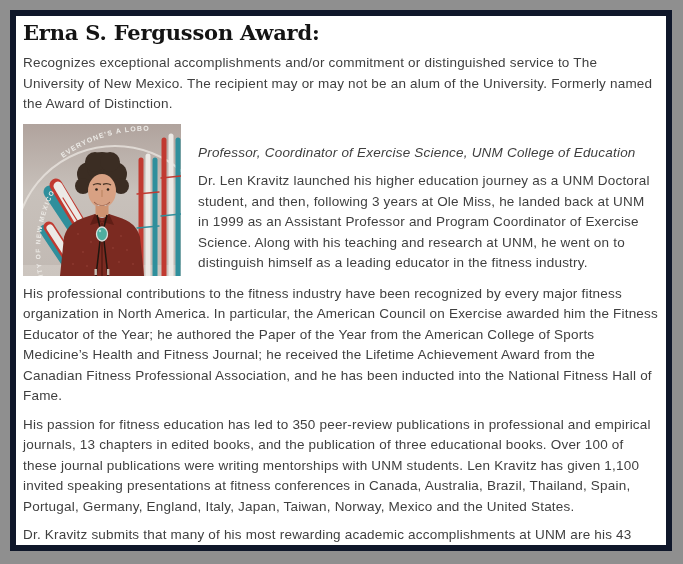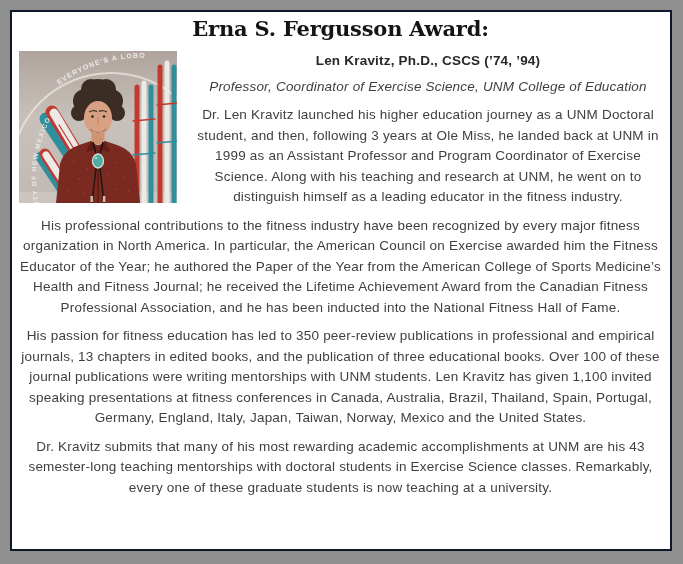--- a/index.html
+++ b/index.html
@@ -9,28 +9,27 @@
     position: relative;
     overflow: hidden;
     font-family: "Liberation Sans", sans-serif;
   }
   .sheet {
     position: absolute;
     left: 10px; top: 10px;
     width: 662px; height: 541px;
     box-sizing: border-box;
     background: #ffffff;
-    border: 2px solid #0f172a;
+    border: 6px solid #0f172a;
     padding: 4px 8px 0 7px;
     overflow: hidden;
     color: #3f3f3f;
     font-size: 13.5px;
     line-height: 20.5px;
     letter-spacing: 0.2px;
-    text-align: center;
   }
   h1.page-title {
     margin: 0;
     font-family: "DejaVu Serif", serif;
     font-weight: bold;
     font-size: 21px;
     line-height: 26px;
     letter-spacing: -0.2px;
     color: #141414;
   }
@@ -50,31 +49,32 @@
     margin-left: 17px;
     min-width: 0;
   }
   .profile-name {
     margin: 0;
     font-weight: bold;
     color: #282828;
   }
   .profile-role {
     font-style: italic;
-    margin-top: 5px;
+    margin-top: 19px;
   }
   .profile-bio { }
 </style>
 </head>
 <body>
 
 <div class="sheet">
 
   <h1 class="page-title">Erna S. Fergusson Award:</h1>
 
+  <p class="intro">Recognizes exceptional accomplishments and/or commitment or distinguished service to The University of New Mexico. The recipient may or may not be an alum of the University. Formerly named the Award of Distinction.</p>
 
   <div class="profile-row">
 
     <div class="photo-wrap">
       <svg viewBox="0 0 158 152" width="158" height="152">
         <defs>
           <linearGradient id="wallGrad" x1="0" y1="0" x2="0" y2="1">
             <stop offset="0" stop-color="#b0a39d"></stop>
             <stop offset="0.45" stop-color="#c8c1bb"></stop>
             <stop offset="1" stop-color="#c1b9b3"></stop>
@@ -169,21 +169,20 @@
             <ellipse cx="79" cy="110" rx="5.5" ry="7" stroke="#d9dfdb" stroke-width="1.3" fill="#4fae9f"></ellipse>
             <circle cx="77" cy="107" r="1.2" fill="#bfe6de" opacity="0.8"></circle>
             <rect x="71.5" y="145" width="2.4" height="6" fill="#cac2b8"></rect>
             <rect x="84" y="145" width="2.4" height="6" fill="#cac2b8"></rect>
           </g>
         </g>
       </svg>
     </div>
 
     <div class="profile-text">
-      <p class="profile-name">Len Kravitz, Ph.D., CSCS (’74, ’94)</p>
       <p class="profile-role">Professor, Coordinator of Exercise Science, UNM College of Education</p>
       <p class="profile-bio">Dr. Len Kravitz launched his higher education journey as a UNM Doctoral student, and then, following 3 years at Ole Miss, he landed back at UNM in 1999 as an Assistant Professor and Program Coordinator of Exercise Science. Along with his teaching and research at UNM, he went on to distinguish himself as a leading educator in the fitness industry.</p>
     </div>
 
   </div>
 
   <p>His professional contributions to the fitness industry have been recognized by every major fitness organization in North America. In particular, the American Council on Exercise awarded him the Fitness Educator of the Year; he authored the Paper of the Year from the American College of Sports Medicine’s Health and Fitness Journal; he received the Lifetime Achievement Award from the Canadian Fitness Professional Association, and he has been inducted into the National Fitness Hall of Fame.</p>
   <p>His passion for fitness education has led to 350 peer-review publications in professional and empirical journals, 13 chapters in edited books, and the publication of three educational books. Over 100 of these journal publications were writing mentorships with UNM students. Len Kravitz has given 1,100 invited speaking presentations at fitness conferences in Canada, Australia, Brazil, Thailand, Spain, Portugal, Germany, England, Italy, Japan, Taiwan, Norway, Mexico and the United States.</p>
   <p>Dr. Kravitz submits that many of his most rewarding academic accomplishments at UNM are his 43 semester-long teaching mentorships with doctoral students in Exercise Science classes. Remarkably, every one of these graduate students is now teaching at a university.</p>
 

